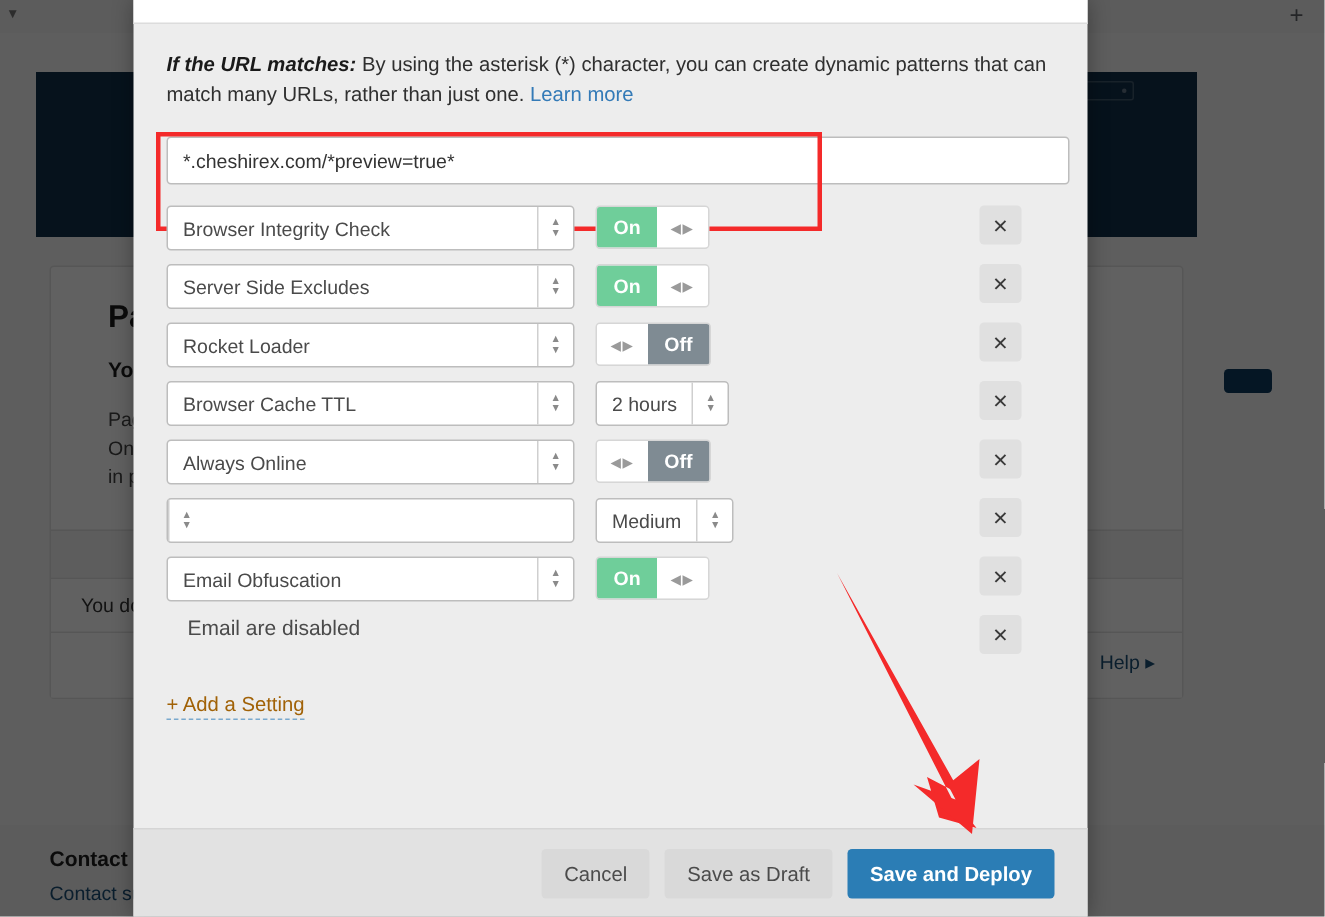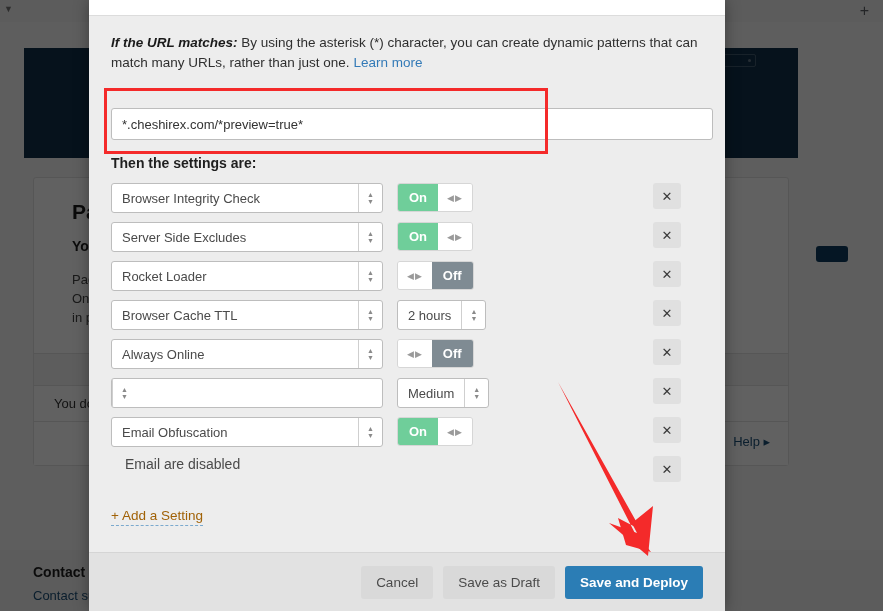--- a/index.html
+++ b/index.html
@@ -118,21 +118,21 @@
     position: absolute; left: 0; top: 17px; right: 0; bottom: 60px;
     padding: 16px 22px 0 22px;
   }
 
   .lead { font-size: 13.5px; color: #2f2f2f; line-height: 20px; margin: 0 0 16px 0; }
   .lead b { font-weight: bold; color: #1a1a1a; font-style: italic; }
   .lead a { color: #337ab7; text-decoration: none; }
 
   .url-row { position: relative; height: 48px; }
   .url-input {
-    position: absolute; left: 0; top: 19px; width: 602px; height: 32px;
+    position: absolute; left: 0; top: 2px; width: 602px; height: 32px;
     background: #fff; border: 1px solid #bdbdbd; border-radius: 3px;
     font-family: "Liberation Sans", sans-serif;
     font-size: 13px; color: #333; padding: 0 10px; outline: none;
   }
   .red-box {
     position: absolute; left: -7px; top: -1px;
     width: 444px; height: 66px;
     border: 3px solid #f42a2a; pointer-events: none;
   }
 
@@ -284,21 +284,20 @@
 
     <p class="lead">
       <b>If the URL matches:</b><span> By using the asterisk (*) character, you can create dynamic patterns that can match many URLs, rather than just one. </span><a href="#">Learn more</a>
     </p>
 
     <div class="url-row">
       <input class="url-input" type="text" value="*.cheshirex.com/*preview=true*" style="">
       <div class="red-box"></div>
     </div>
 
-    <div class="then-label">Then the settings are:</div>
 
     <div id="settings-list">
         <div class="setting-row" style="position: relative;">
           <div class="sel sel-name">
             <div class="sel-text">Browser Integrity Check</div>
             <div class="sel-arrows">
               <span>▲</span>
               <span>▼</span>
             </div>
           </div>

